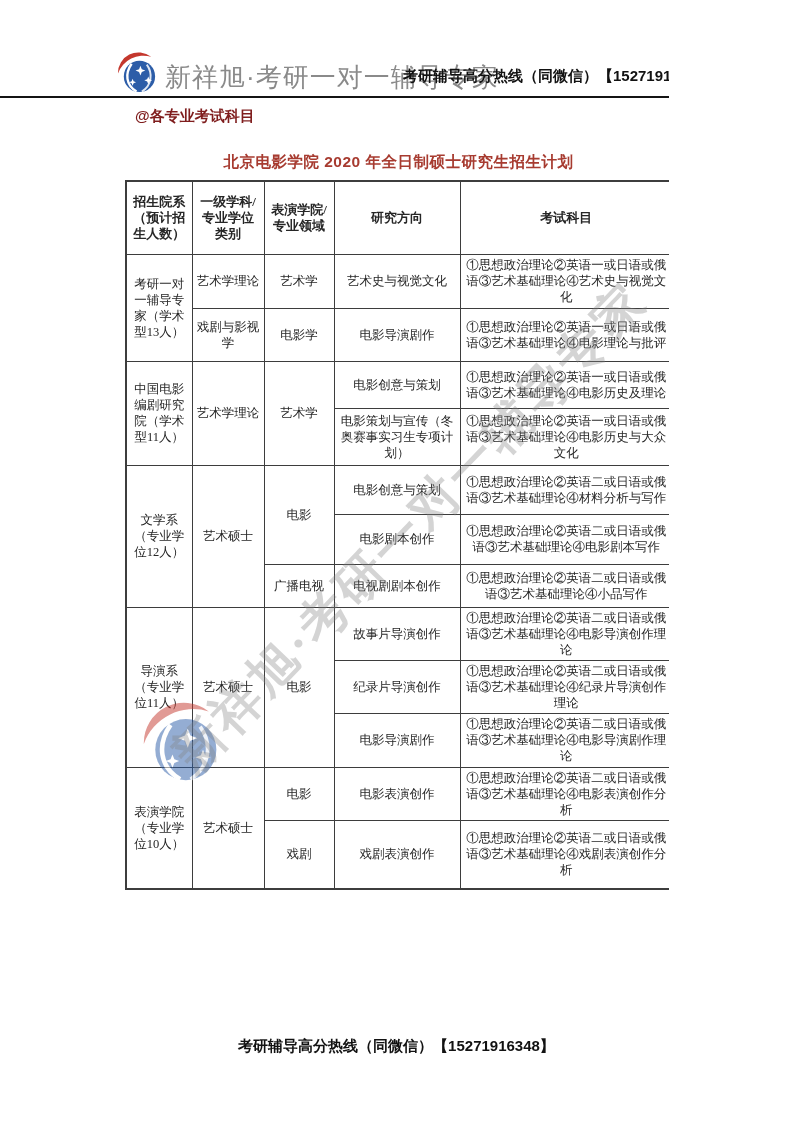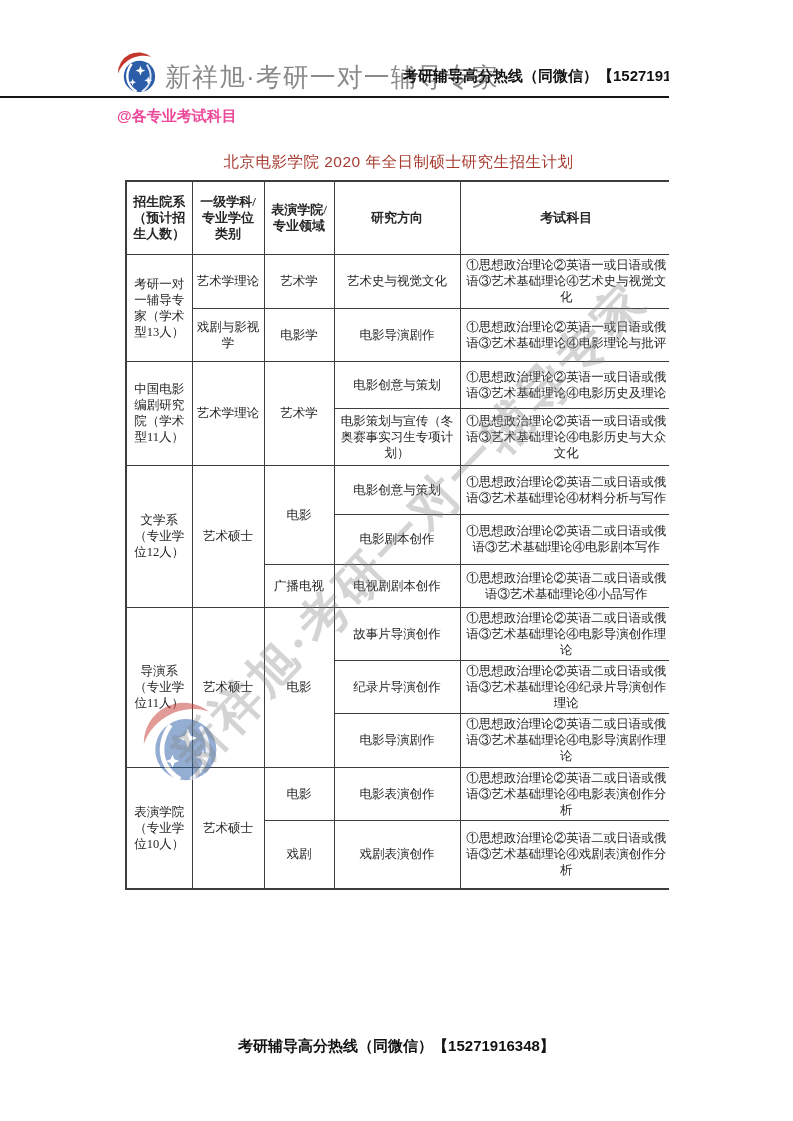--- a/index.html
+++ b/index.html
@@ -11,26 +11,26 @@
   .header-logo { position:absolute; left:116px; top:51px; width:43px; height:43px; }
   .brand {
     position:absolute; left:165px; top:60px; font-size:26px; color:#8a8a8a;
     letter-spacing:1px; white-space:nowrap;
   }
   .hotline {
     position:absolute; left:403px; top:67px; font-size:15px; font-weight:bold;
     color:#121212; white-space:nowrap;
   }
   .rule { position:absolute; left:0; top:96px; width:793px; height:2px; background:#141414; }
-  .section-heading { position:absolute; left:117px; top:107px; font-size:15px; font-weight:bold; color:#ec4899; }
+  .section-heading { position:absolute; left:135px; top:107px; font-size:15px; font-weight:bold; color:#7f1d1d; }
 
   
   .table-title {
     position:absolute; left:125px; top:152px; width:547px; text-align:center;
-    font-size:15.5px; font-weight:normal; color:#a73b30; letter-spacing:0.5px;
+    font-size:15.5px; font-weight:bold; color:#a73b30; letter-spacing:0.5px;
   }
   table.plan {
     position:absolute; left:125px; top:180px; width:547px;
     border-collapse:collapse; table-layout:fixed;
     font-family:"Liberation Serif", serif; color:#262626;border-radius:11px;
   }
   table.plan { border:2px solid #3d3d3d; }
   table.plan th, table.plan td {
     border:1.5px solid #3d3d3d; text-align:center; vertical-align:middle;
     font-size:12.5px; line-height:16px; padding:2px 4px; overflow:hidden;

